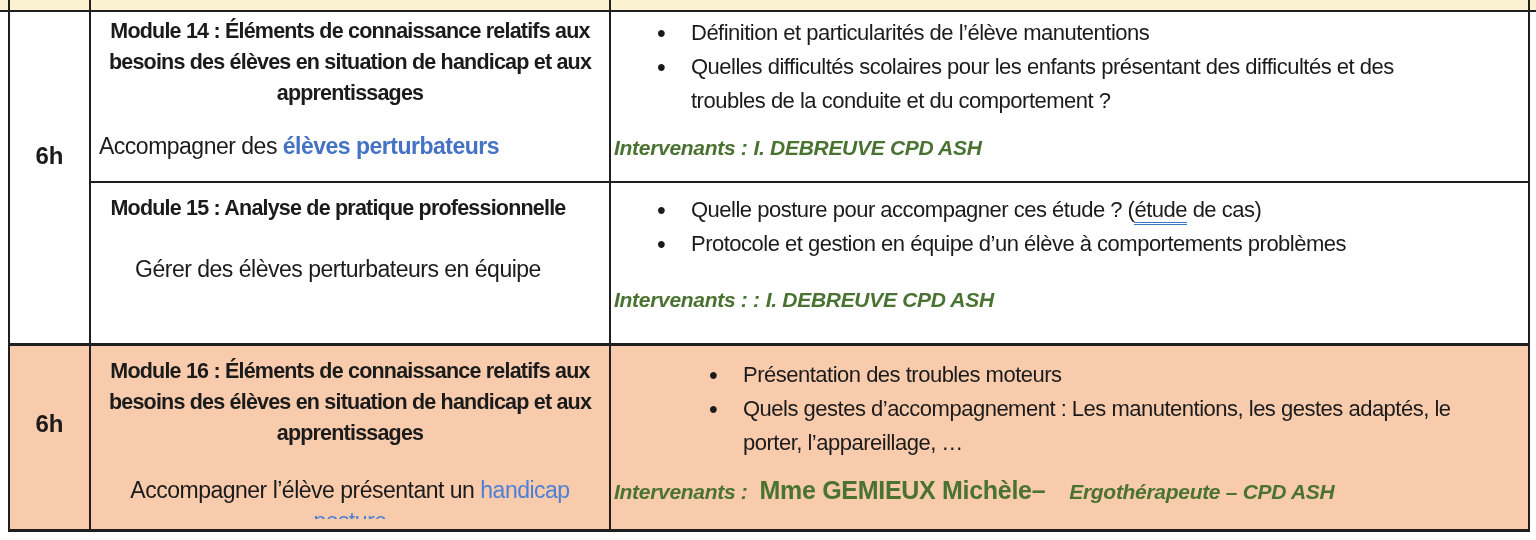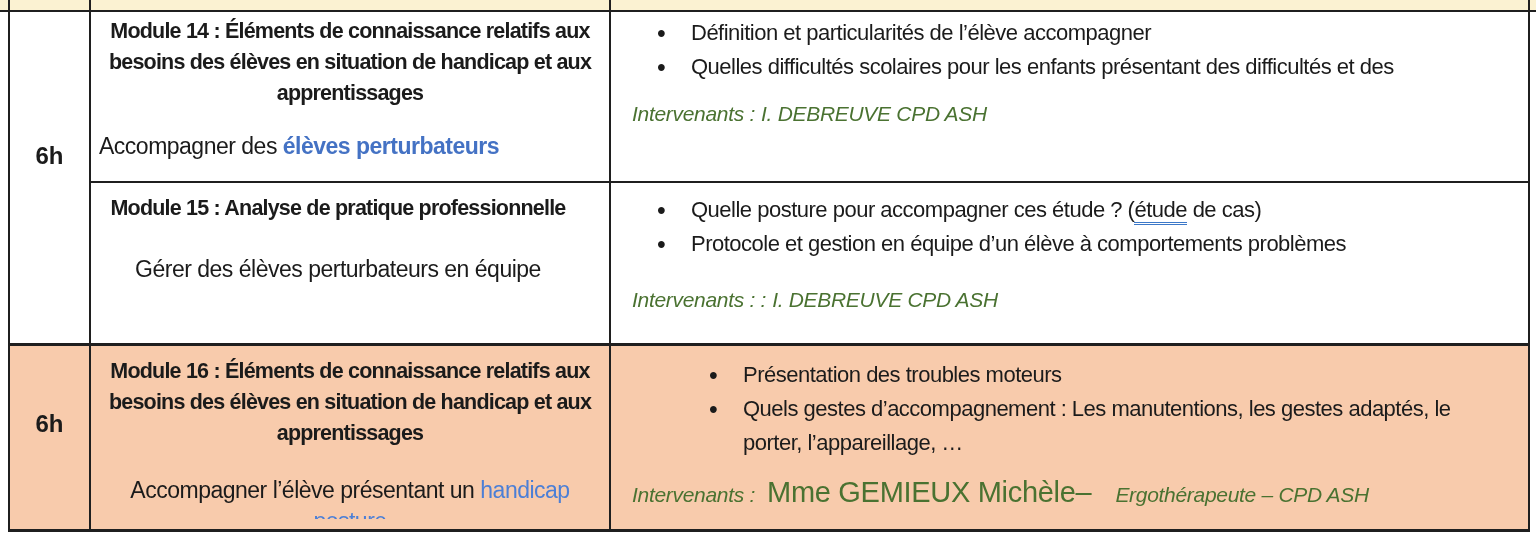--- a/index.html
+++ b/index.html
@@ -53,23 +53,23 @@
   .mt26{margin-top:26px;}
   .accent-bold{color:var(--blue-bold);font-weight:bold;}
   .accent-light{color:var(--blue-light);}
   
   .bullet{display:flex;font-size:22px;letter-spacing:-0.5px;line-height:34px;}
   .b-dot{flex:0 0 34px;padding-left:46px;font-size:25px;}
   .indent-more .b-dot{padding-left:98px;}
   .b-lines div{white-space:nowrap;}
   .u-double{border-bottom:3px double var(--underline-blue);}
   
-  .iv{padding-left:21px;color:var(--green);font-weight:normal;font-style:italic;font-size:21px;letter-spacing:-0.3px;white-space:nowrap;}
+  .iv{padding-left:3px;color:var(--green);font-weight:bold;font-style:italic;font-size:21px;letter-spacing:-0.3px;white-space:nowrap;}
   .iv .iv-name{margin-left:6px;}
-  .iv .iv-upright{font-style:normal;font-size:29px;margin-left:12px;}
+  .iv .iv-upright{font-style:normal;font-size:25px;margin-left:12px;}
   .iv .iv-ital{font-style:italic;font-size:21px;margin-left:24px;}
   .mt18{margin-top:18px;}
   .mt16{margin-top:16px;}
   .mt27{margin-top:27px;}
 </style>
 </head>
 <body>
 
 <div class="page">
 
@@ -98,27 +98,28 @@
       <div>besoins des élèves en situation de handicap et aux</div>
       <div>apprentissages</div>
     </div>
     <div class="m-sub left"><span>Accompagner des </span><span class="accent-bold">élèves perturbateurs</span></div>
   </div>
 
   <div class="cell c-det14">
     <div class="bullet">
       <span class="b-dot">•</span>
       <span class="b-lines">
-          <div>Définition et particularités de l’élève accompagner</div>
+          <div>Définition et particularités de l’élève manutentions</div>
         </span>
     </div>
     <div class="bullet">
       <span class="b-dot">•</span>
       <span class="b-lines">
         <div>Quelles difficultés scolaires pour les enfants présentant des difficultés et des</div>
+        <div>troubles de la conduite et du comportement ?</div>
       </span>
     </div>
     <div class="iv mt18"><span>Intervenants :</span><span class="iv-name">I. DEBREUVE CPD ASH</span></div>
   </div>
 
   <div class="cell c-mod15">
     <div class="m-title">
       <div>Module 15 : Analyse de pratique professionnelle</div>
     </div>
     <div class="m-sub center mt30">Gérer des élèves perturbateurs en équipe</div>

